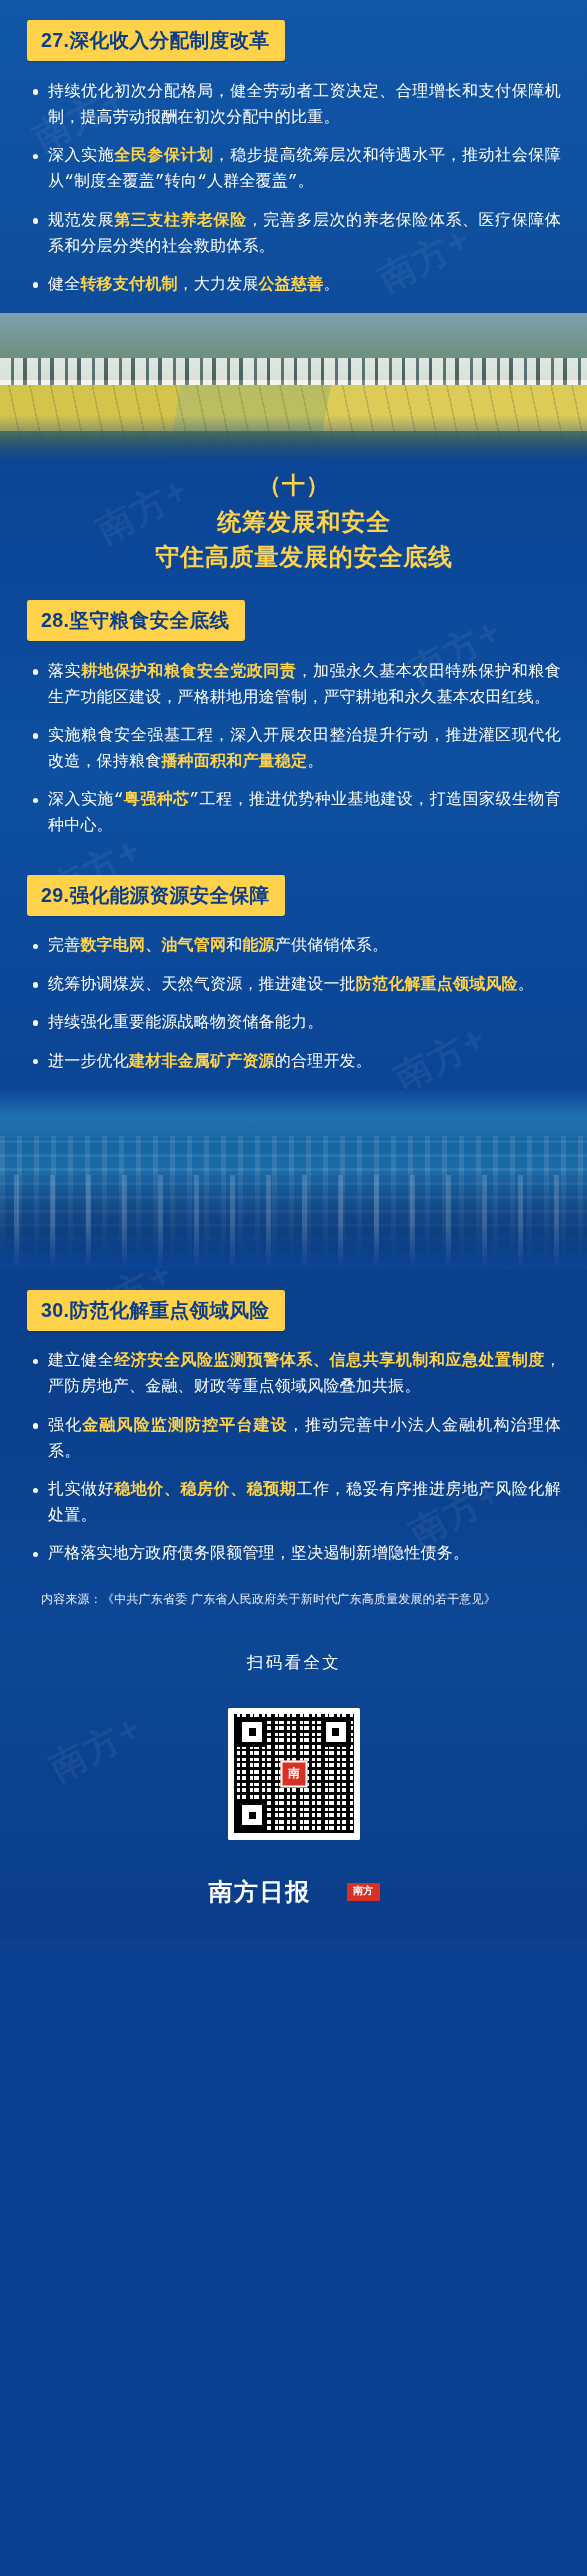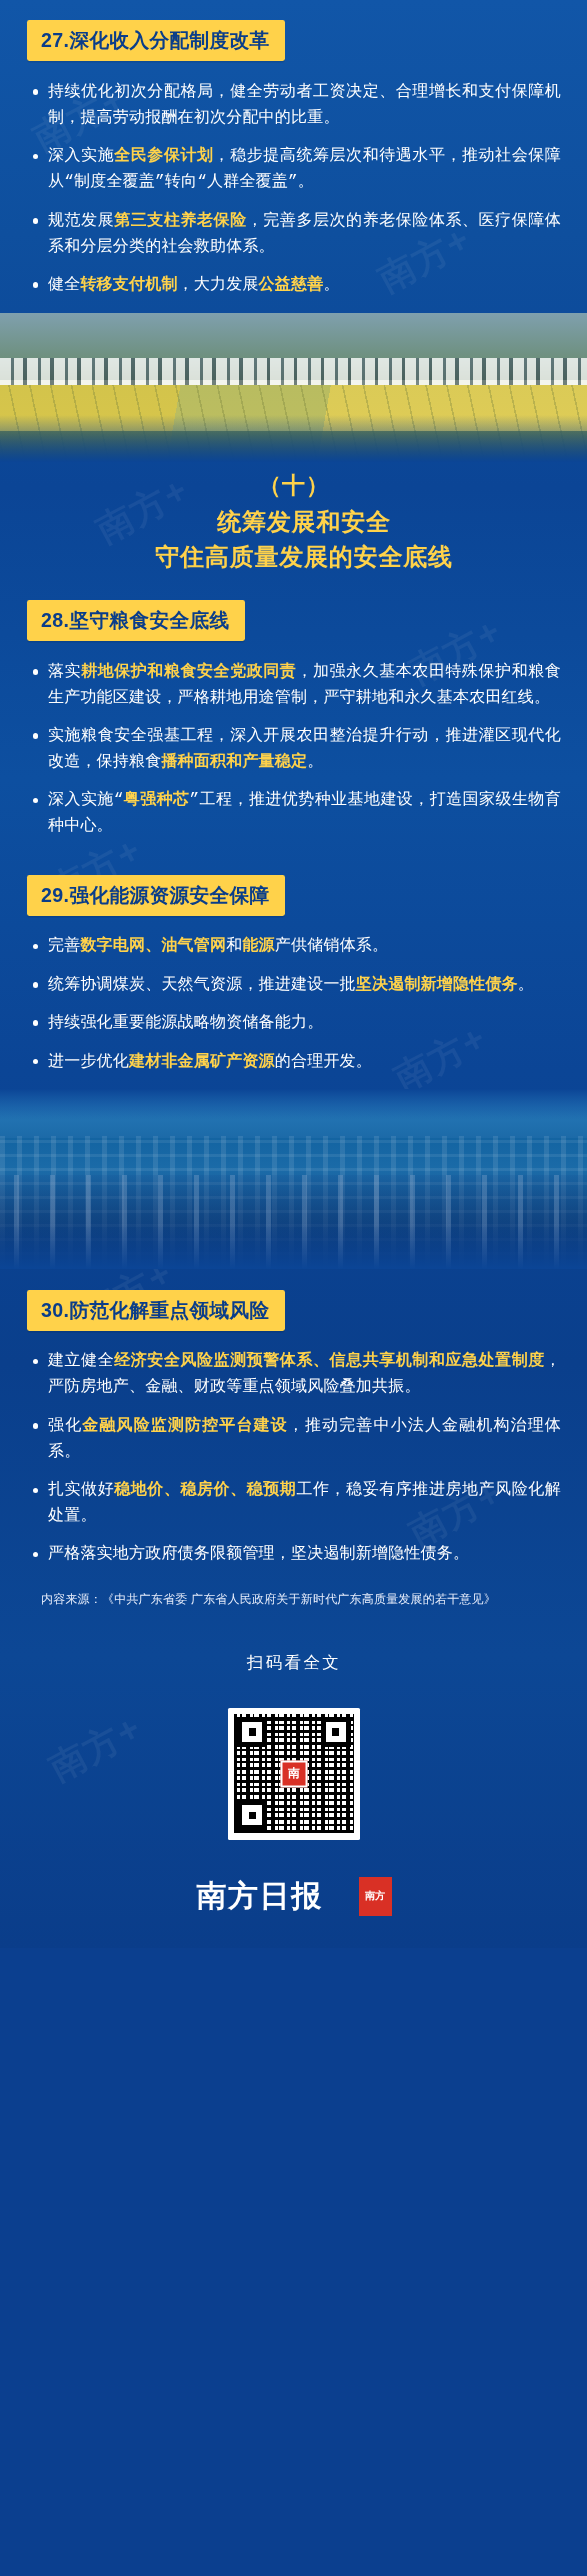--- a/index.html
+++ b/index.html
@@ -205,24 +205,24 @@
     width: 27px; height: 27px; background:#d93025; border: 2.4px solid #fff;
     display:flex; align-items:center; justify-content:center;
     color:#fff; font-size: 11.8px; font-weight:bold;
   }
   .logo-row {
     display: flex; align-items: center; justify-content: center;
     gap: 7.8px; margin-top: 36px;
   }
   .logo-text {
     font-family: Liberation Serif, serif;
-    font-size: 30px; font-weight: bold; color: #ffffff; letter-spacing: 1.6px;
+    font-size: 24px; font-weight: bold; color: #ffffff; letter-spacing: 1.6px;
   }
   .logo-seal {
-    width: 33px; height: 39px; background: #d93025; color: #fff;
+    width: 33px; height: 18px; background: #d93025; color: #fff;
     display:flex; align-items:center; justify-content:center;
     font-size: 10.2px; line-height:1.05; font-weight:bold; text-align:center;
     font-family: "Liberation Serif","DejaVu Serif", serif;
     margin-left: 28px;
   }
 </style>
 </head>
 <body>
 
 <div class="page">
@@ -280,21 +280,21 @@
         <li>深入实施“<span class="hl">粤强种芯</span>”工程，推进优势种业基地建设，打造国家级生物育种中心。</li>
       </ul>
     </div>
 
     <div class="banner-wrap">
       <div class="banner">
         <div class="banner-box">29.强化能源资源安全保障</div>
       </div>
       <ul class="bullets">
         <li>完善<span class="hl">数字电网、油气管网</span>和<span class="hl">能源</span>产供储销体系。</li>
-        <li>统筹协调煤炭、天然气资源，推进建设一批<span class="hl">坚决遏制新增隐性债务</span>。</li>
+        <li>统筹协调煤炭、天然气资源，推进建设一批<span class="hl">防范化解重点领域风险</span>。</li>
         <li>持续强化重要能源战略物资储备能力。</li>
         <li>进一步优化<span class="hl">建材非金属矿产资源</span>的合理开发。</li>
       </ul>
     </div>
 
     <div class="photo photo-city">
       <div class="citybg"></div>
       <div class="city-water"></div>
       <div class="city-blocks"></div>
       <div class="city-fg"></div>

